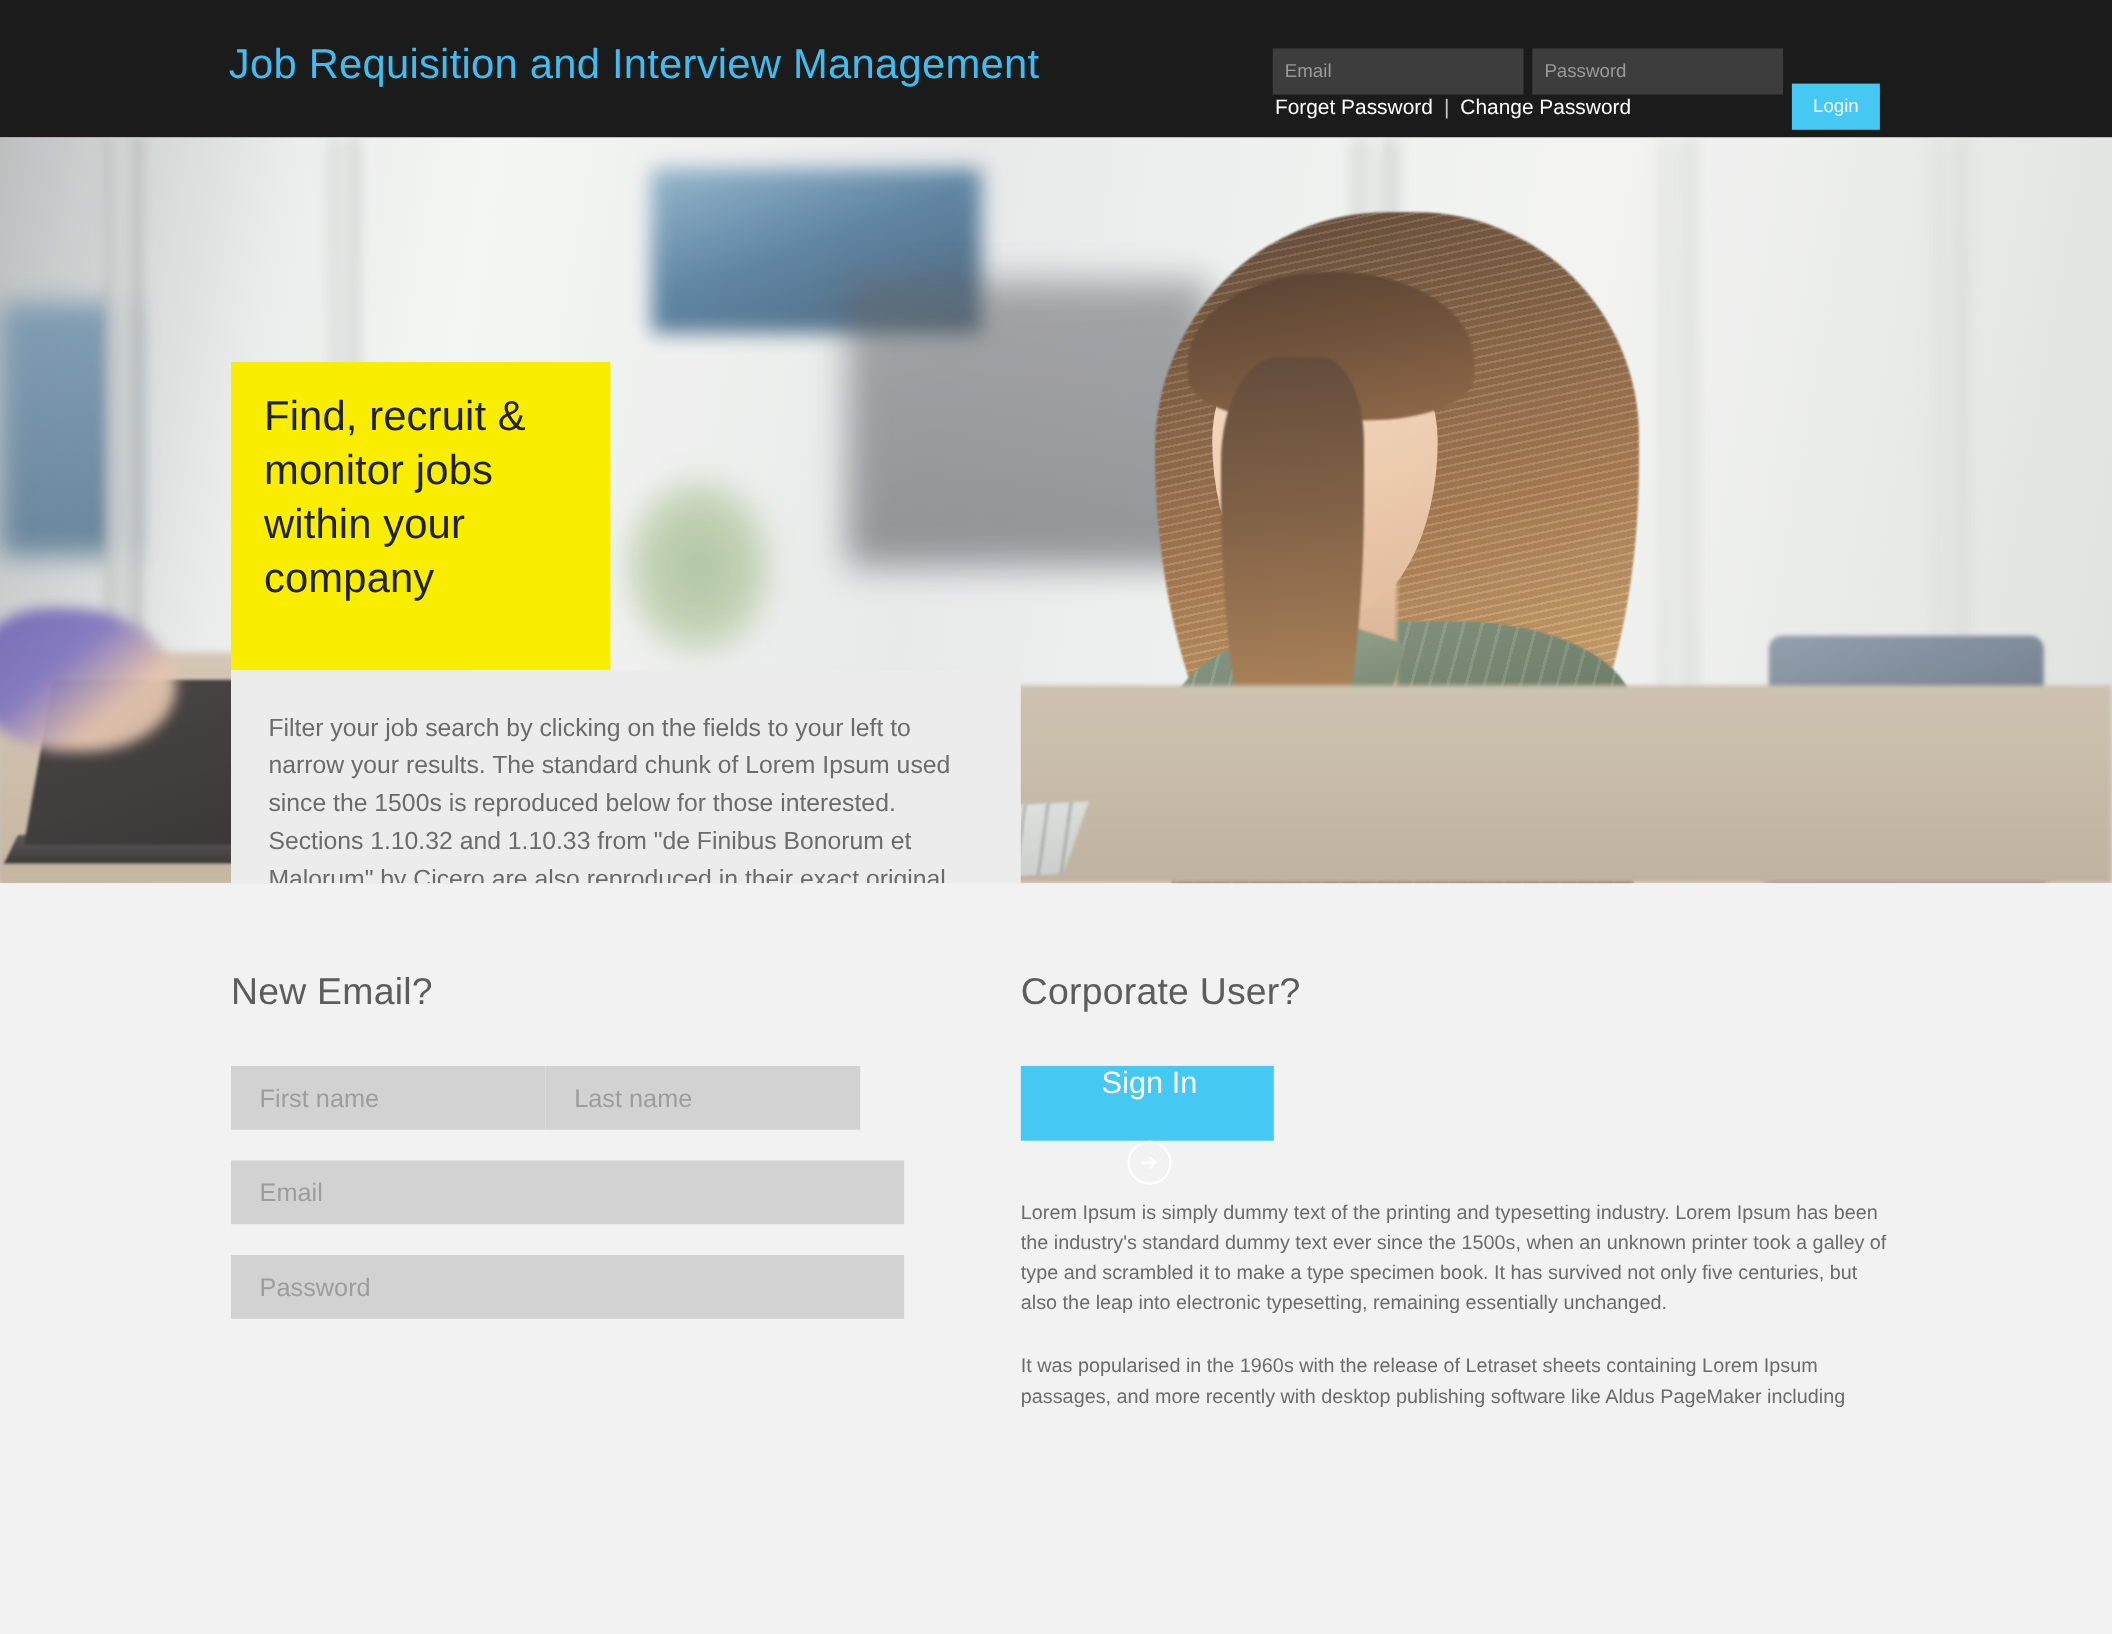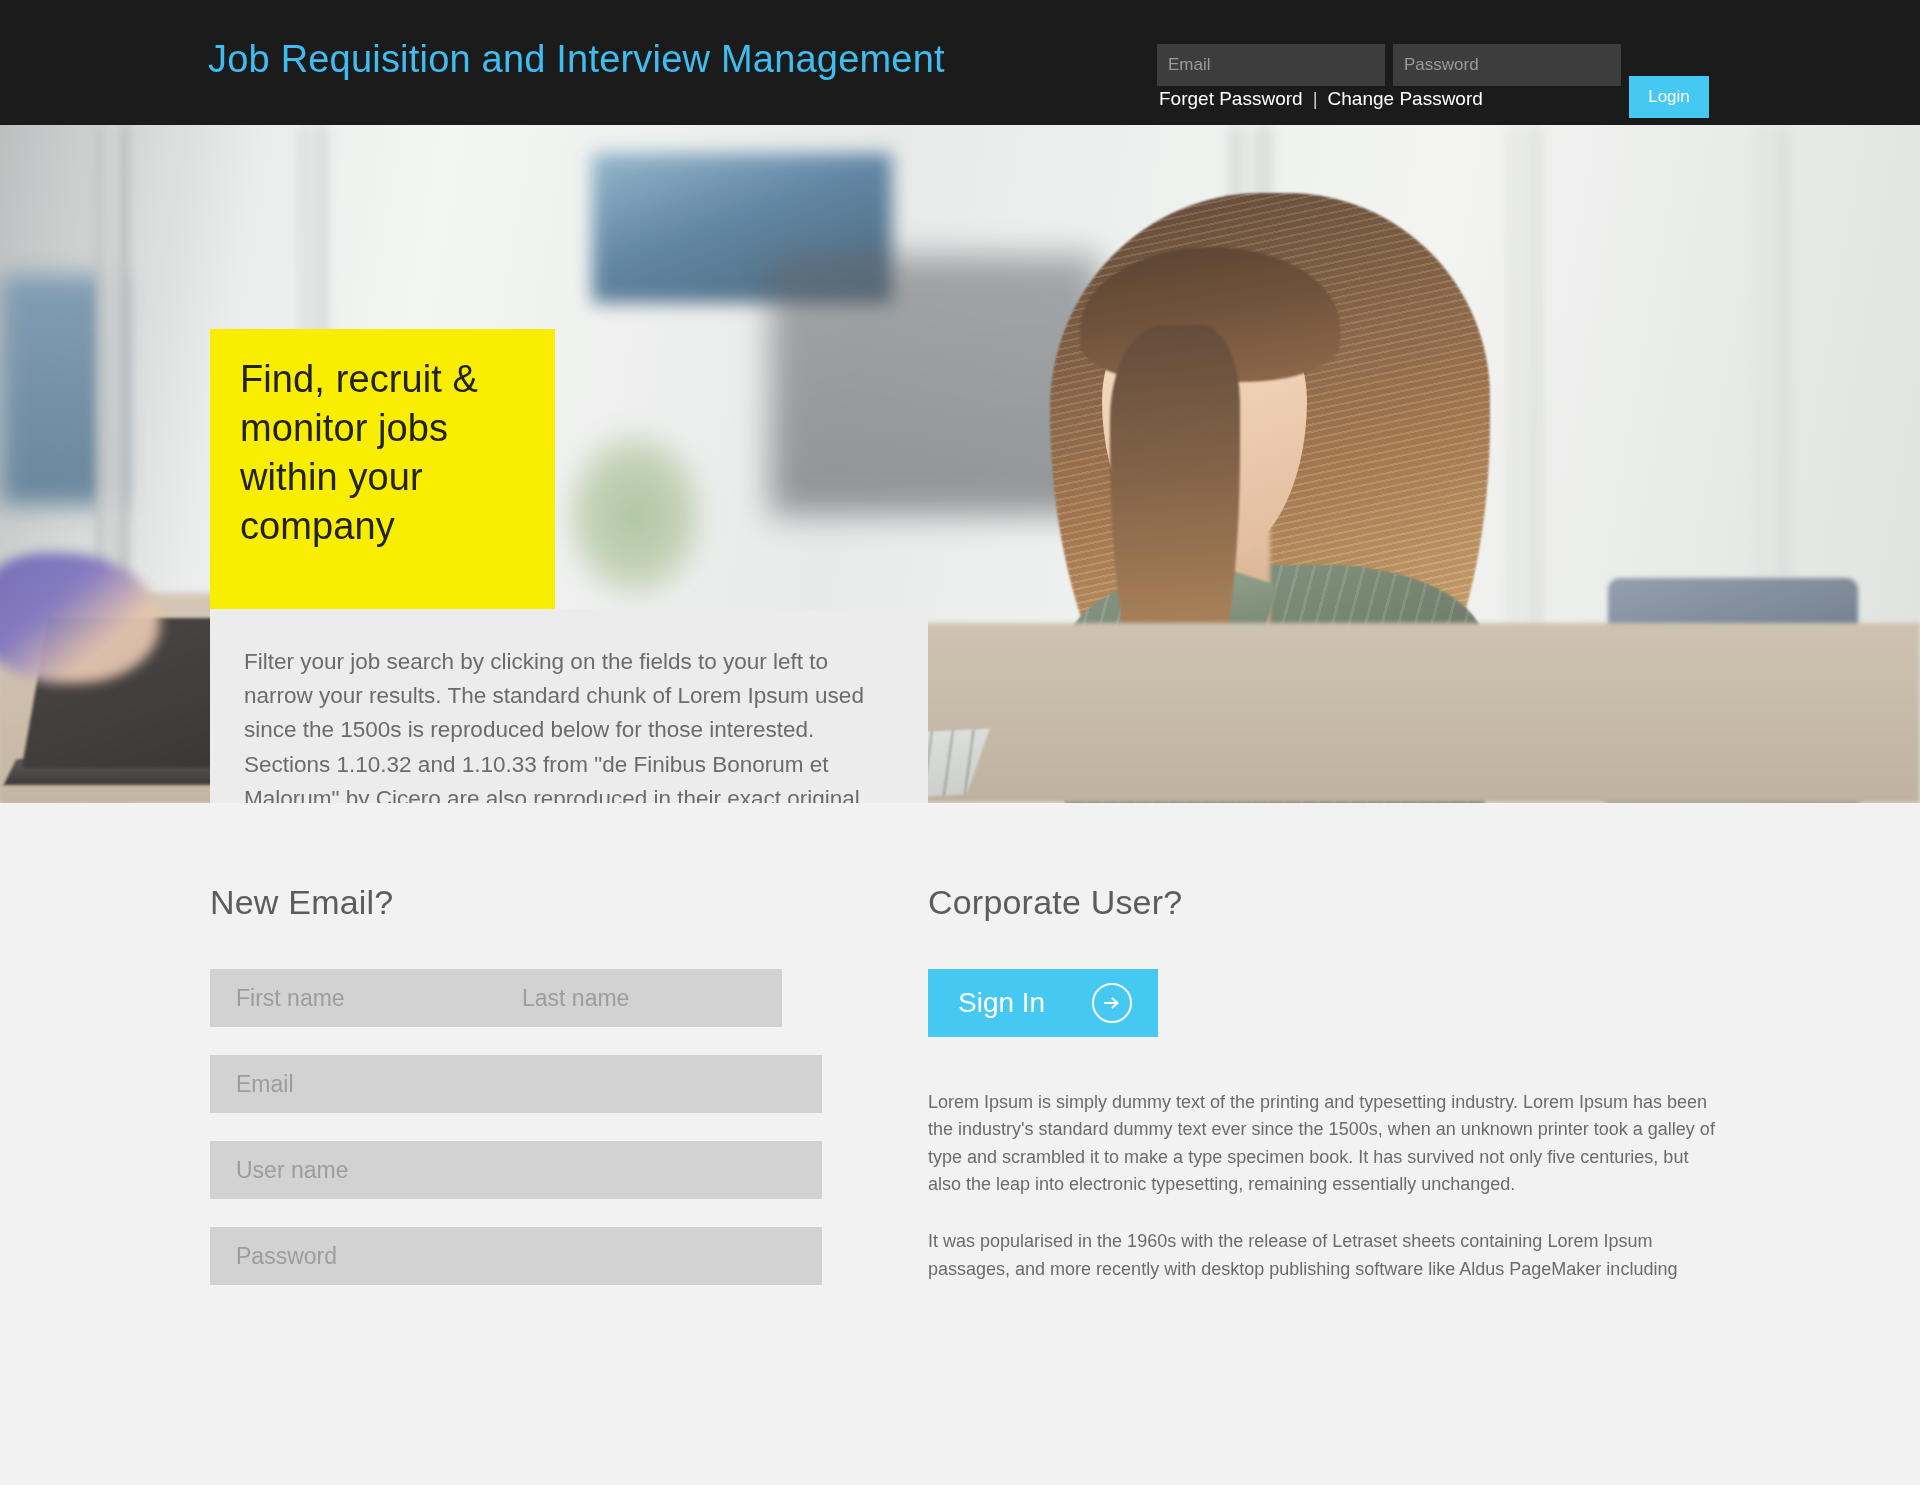--- a/index.html
+++ b/index.html
@@ -373,20 +373,21 @@
     height: 68px;
     display: inline-flex;
     align-items: center;
     justify-content: space-between;
     padding: 0 26px 0 30px;
     color: #ffffff;
     font-family: "Liberation Sans", sans-serif;
     font-size: 28px;
     font-weight: 300;
     gap: 36px;
+    flex-direction: column;
   }
   .btn-register { width: 228px; margin-top: 10px; }
   .btn-signin   { width: 230px; margin-bottom: 52px; }
   .arrow-circle {
     width: 40px; height: 40px;
     border: 2.5px solid #ffffff;
     border-radius: 50%;
     display: inline-flex;
     align-items: center;
     justify-content: center;
@@ -485,21 +486,20 @@
   <div class="col-left">
     <div class="section-title">New Email?</div>
 
     <div class="field-row">
       <input class="field field-half" type="text" placeholder="First name" style="">
       <input class="field field-half" type="text" placeholder="Last name" style="">
     </div>
 
     <input class="field field-full" type="email" placeholder="Email" style="">
 
-    <input class="field field-full" type="text" placeholder="User name" style="">
 
     <input class="field field-full" type="password" placeholder="Password" style="">
 
   </div>
 
   <div class="col-right">
     <div class="section-title">Corporate User?</div>
 
     <button class="action-btn btn-signin">
       <span>Sign In</span>

